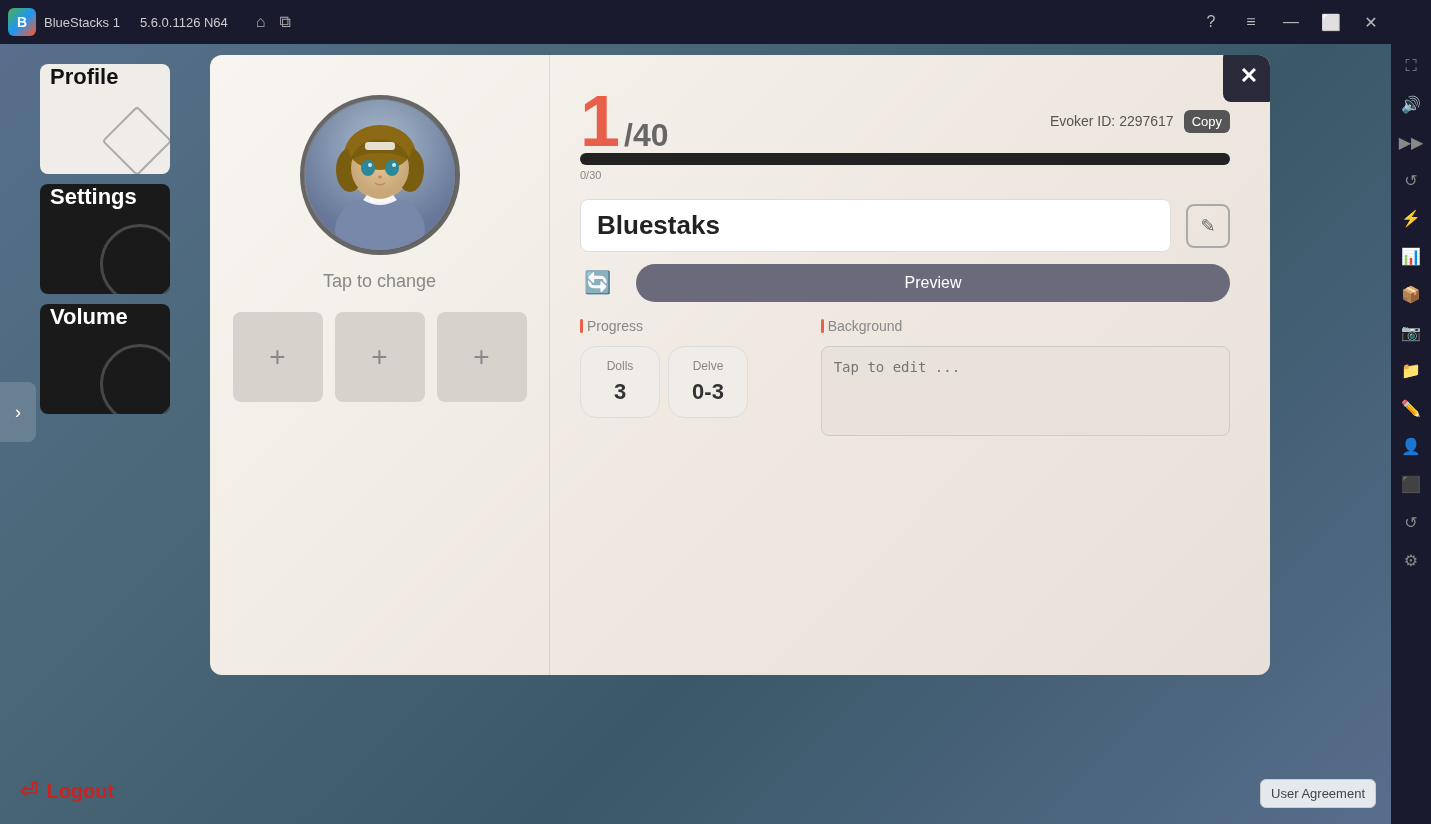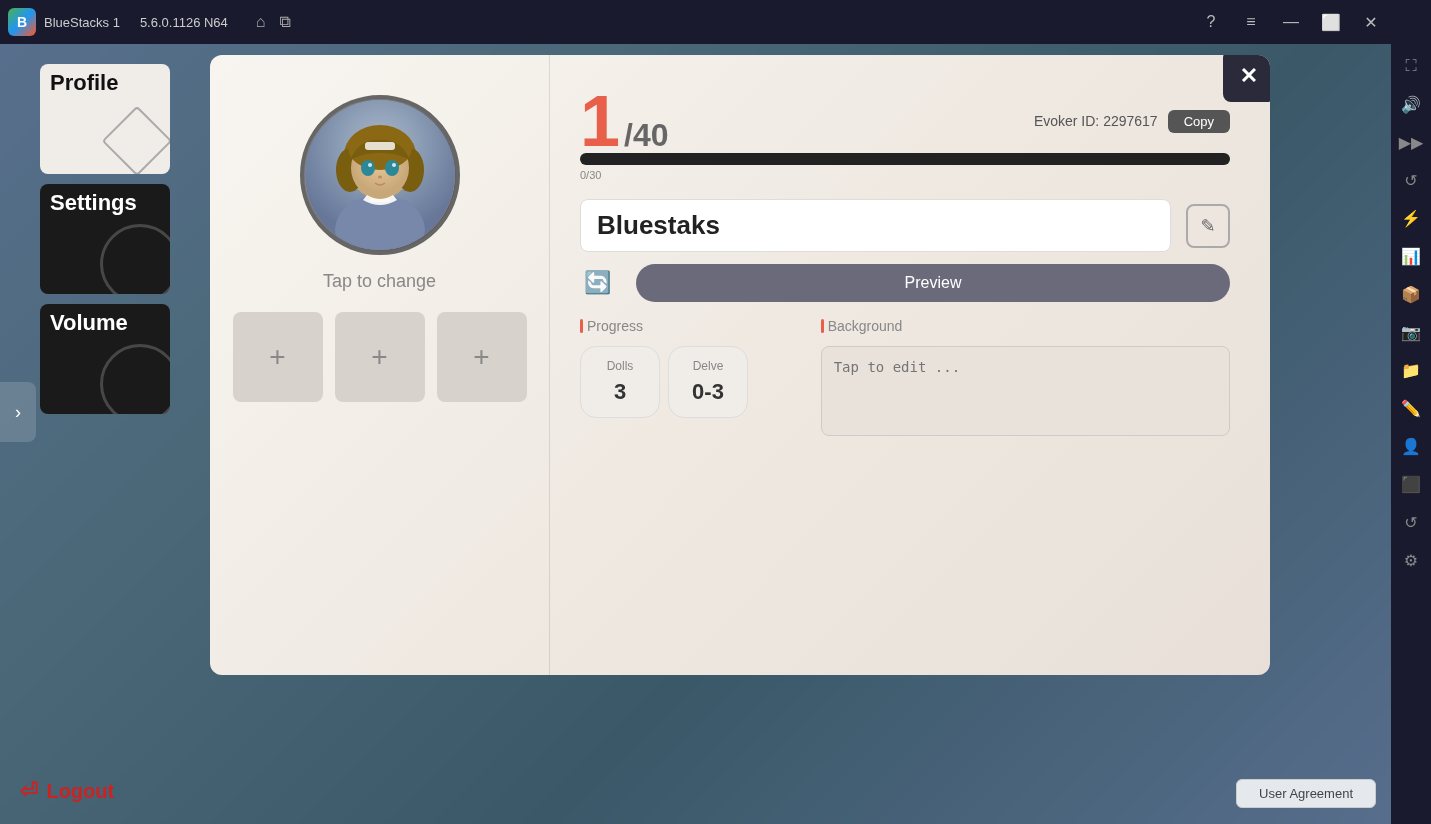--- a/index.html
+++ b/index.html
@@ -133,21 +133,21 @@
       background: #f0ede8;
     }
     .menu-item.settings, .menu-item.volume {
       background: #1a1a1a;
     }
     .menu-item-label {
       font-size: 22px;
       font-weight: 700;
       color: #111;
       position: absolute;
-      top: 6px;
+      top: 0;
       left: 10px;
     }
     .menu-item.settings .menu-item-label,
     .menu-item.volume .menu-item-label {
       color: white;
     }
     .menu-item-decoration {
       position: absolute;
       bottom: -10px;
       right: -10px;
@@ -274,21 +274,21 @@
     }
     .evoker-label {
       font-size: 14px;
       color: #555;
     }
     .copy-btn {
       background: #555;
       color: white;
       border: none;
       border-radius: 6px;
-      padding: 4px 16px;
+      padding: 4px 8px;
       font-size: 13px;
       cursor: pointer;
     }
 
     
     .xp-bar-container {
       width: 100%;
       height: 12px;
       background: #222;
       border-radius: 6px;
@@ -441,21 +441,21 @@
     }
 
     
     .user-agreement {
       position: absolute;
       right: 55px;
       bottom: 16px;
       background: rgba(255,255,255,0.85);
       border: 1px solid #ccc;
       border-radius: 6px;
-      padding: 6px 22px;
+      padding: 6px 10px;
       font-size: 13px;
       color: #444;
       cursor: pointer;
       z-index: 60;
     }
   </style>
 </head>
 <body>
 
 <div class="bg-blur"></div>

